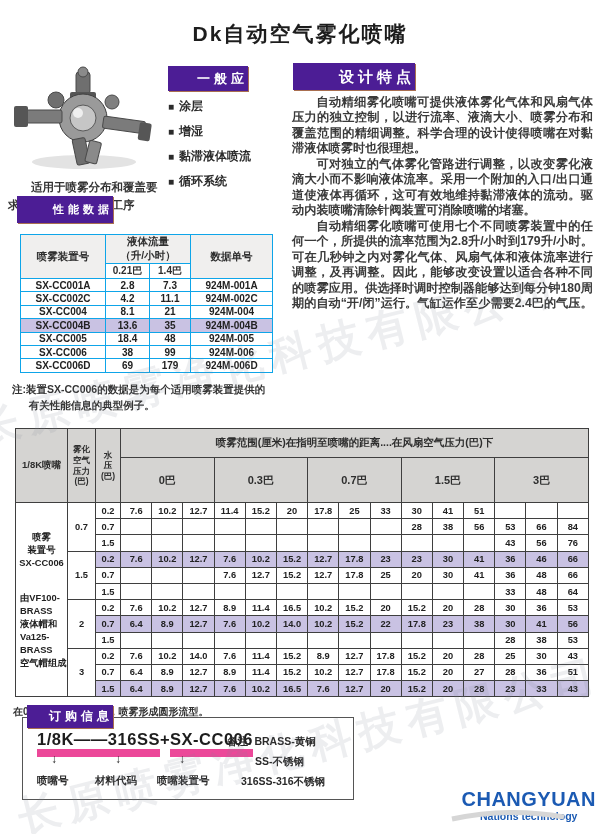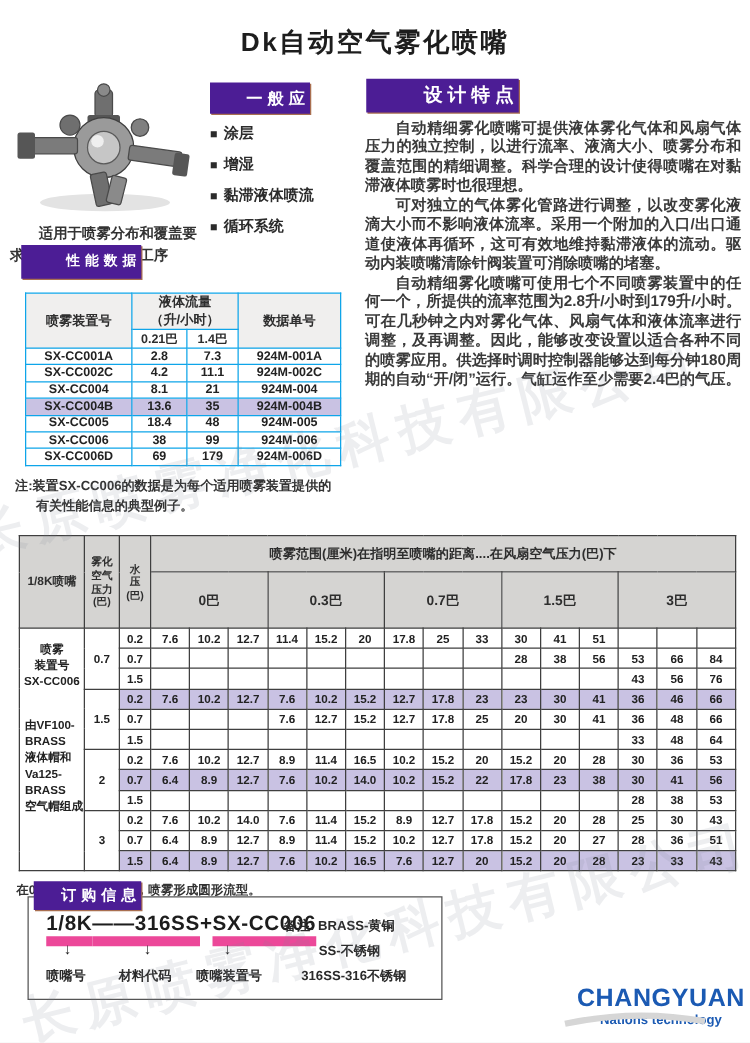--- a/index.html
+++ b/index.html
@@ -50,21 +50,21 @@
   .spray-table { position:absolute; left:15px; top:428px; width:574px; border-collapse:collapse;
     table-layout:fixed; }
   .spray-table th, .spray-table td { border:1px solid #3f3f3f; text-align:center; overflow:hidden; }
   .spray-table thead th { background:#d5d4d2; }
   .th-nozzle { font-size:9.5px; }
   .th-air, .th-water { font-size:8.5px; white-space:pre-line; line-height:1.25; }
   .th-span { height:29px; font-size:10.5px; }
   .press-th { height:45px; font-size:11px; }
   .spray-table td { height:16.2px; font-size:9.3px; font-weight:600; color:#222; background:#fff; }
   .label-cell { font-size:9.3px; vertical-align:top; }
-  .lbl-top { margin-top:10px; font-weight:bold; white-space:pre-line; line-height:1.4; }
+  .lbl-top { margin-top:28px; font-weight:bold; white-space:pre-line; line-height:1.4; }
   .lbl-bot { margin-top:22px; font-weight:bold; white-space:pre-line; line-height:1.4; text-align:left; padding-left:4px; }
   .water-cell, .air-cell { font-weight:600; }
   td.hl { background:#c9c2e3; }
   .spray-footnote { position:absolute; left:13px; top:705px; width:320px; font-size:10px;
     font-weight:bold; color:#333; }
 
   
   .order-box { position:absolute; left:22px; top:717px; width:332px; height:83px;
     border:1.5px solid #555; background:#fff; z-index:3; }
   .code-line { position:absolute; left:14px; top:12px; font-size:16.5px; font-weight:bold;

